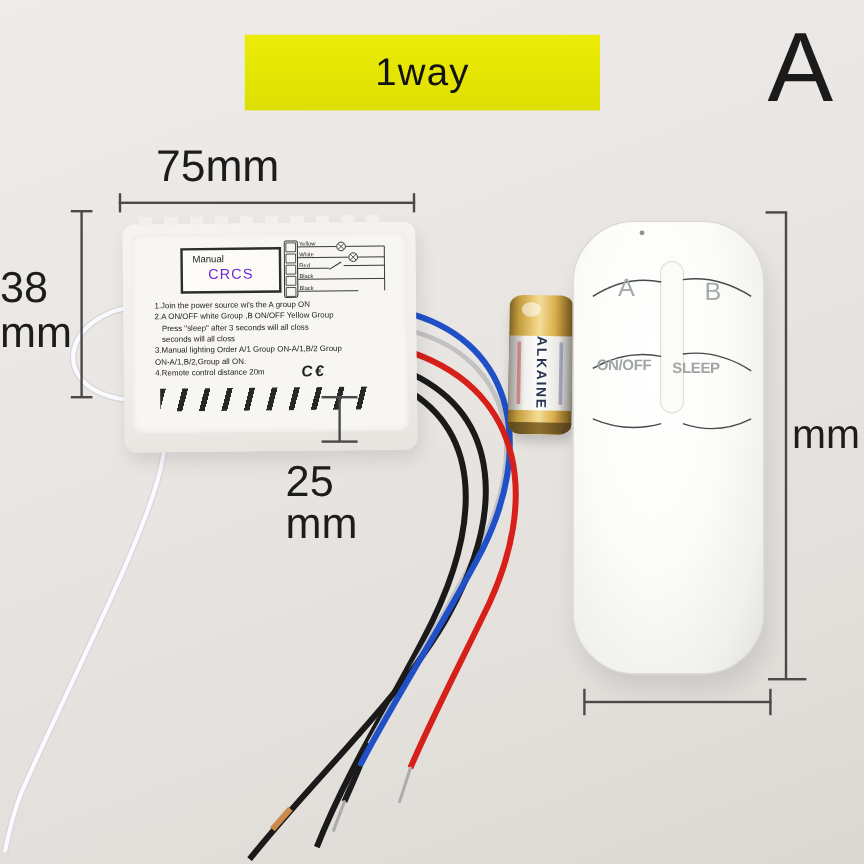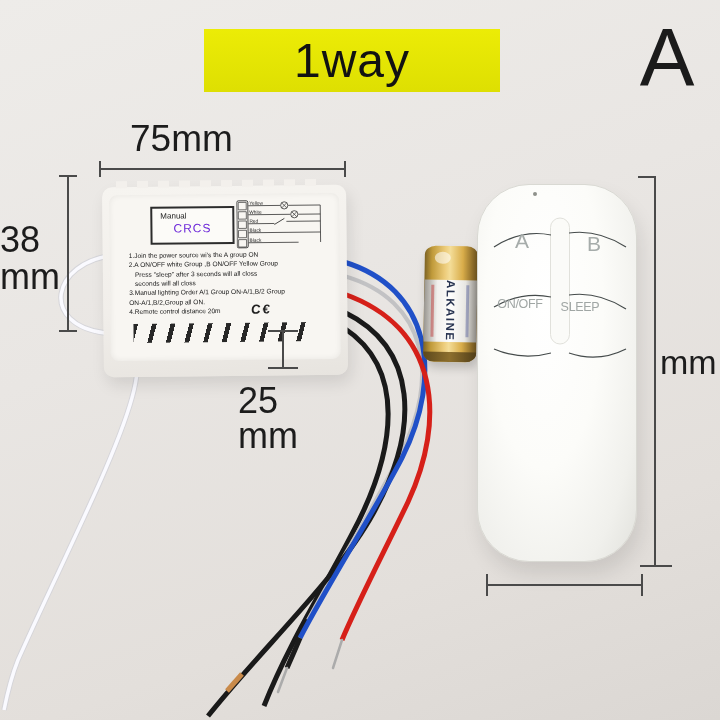--- a/index.html
+++ b/index.html
@@ -7,21 +7,21 @@
   body { font-family:"Liberation Sans", sans-serif; }
   .stage {
     position:relative; width:720px; height:720px; overflow:hidden;
     background:linear-gradient(160deg,#eeece9 0%,#e9e6e3 40%,#e3dfdb 75%,#dbd7d3 100%);
   }
   
   .banner {
     position:absolute; left:204px; top:29px; width:296px; height:63px; z-index:5;
     background:linear-gradient(180deg,#ecec06,#dedf02);
     display:flex; align-items:center; justify-content:center;
-    font-size:48px; color:#121212; letter-spacing:1px;
+    font-size:32px; color:#121212; letter-spacing:1px;
   }
   .variant-letter {
     position:absolute; left:620px; top:16px; width:94px; z-index:5;
     font-size:82px; color:#1b1b1b; text-align:center; line-height:1;
   }
   
   .dim { position:absolute; z-index:4; color:#1c1c1c; }
   .dim-line { position:absolute; background:#4a4a4a; z-index:4; }
   .dim-text { font-size:36px; line-height:1.02; text-align:left; }
   .stacked span { display:block; }
@@ -88,21 +88,21 @@
     position:absolute; left:477px; top:184px; width:160px; height:378px; z-index:2;
     border-radius:52px;
     background:radial-gradient(ellipse at 42% 32%,#ffffff 0%,#fcfcf9 45%,#f0f0ec 78%,#e1e1dc 100%);
     border:1px solid #d9d9d3;
     box-shadow:4px 12px 20px rgba(0,0,0,0.10);
   }
   .remote-led { position:absolute; left:55px; top:7px; width:4px; height:4px; border-radius:50%; background:#8e918b; }
   .remote-svg { position:absolute; left:0; top:0; }
   .btn-label { position:absolute; text-align:center; color:#a6acaa; }
   .btn-ab { font-size:21px; }
-  .btn-word { font-size:12.5px; font-weight:400; letter-spacing:-0.3px; color:#a0a6a4; }
+  .btn-word { font-size:12.5px; font-weight:700; letter-spacing:-0.3px; color:#a0a6a4; }
 </style>
 </head>
 <body>
 
 <div class="stage">
 
   <svg class="wires" width="720" height="720" viewBox="0 0 720 720">
 
     <path d="M 115,255 C 50,262 40,325 105,333 C 138,340 142,355 134,390 C 120,450 60,565 18,660 C 12,675 8,690 4,710" fill="none" stroke="#d2d2d8" stroke-width="5.5" opacity="0.85"></path>
     <path d="M 115,255 C 50,262 40,325 105,333 C 138,340 142,355 134,390 C 120,450 60,565 18,660 C 12,675 8,690 4,710" fill="none" stroke="#fafaff" stroke-width="3.5"></path>

